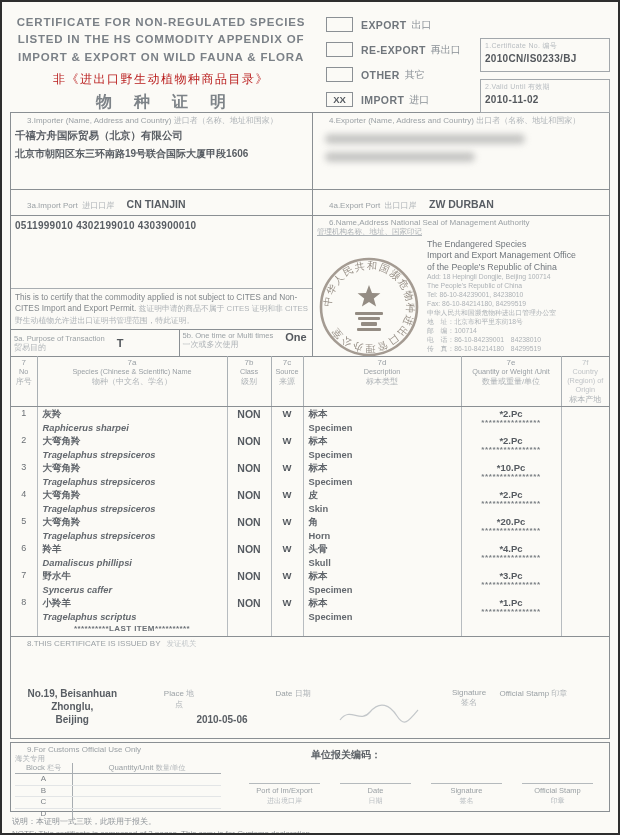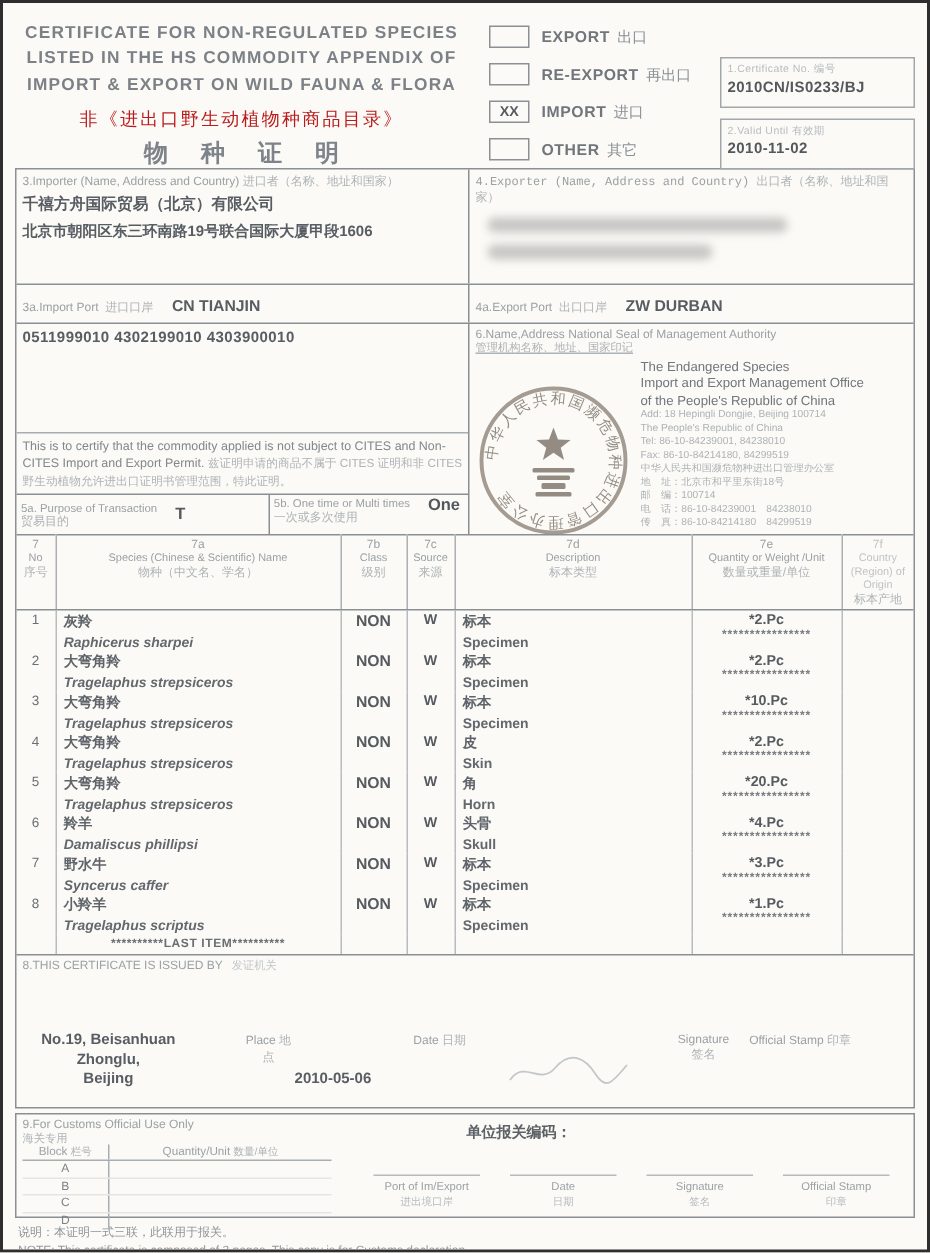--- a/index.html
+++ b/index.html
@@ -20,26 +20,26 @@
   .cbox{width:25px;height:13px;border:1.5px solid #8b9095;margin-right:8px;display:flex;align-items:center;justify-content:center;
         font-weight:bold;font-size:9.5px;color:#565b61;flex:0 0 auto;}
   .clabel{font-weight:bold;font-size:10.5px;color:#70767c;letter-spacing:.4px;white-space:nowrap;}
   .ccn{font-size:10px;color:#8a9096;margin-left:5px;white-space:nowrap;}
   .head-right{flex:1;padding-top:32px;}
   .info-box{border:1.5px solid #a2a7ab;padding:2px 4px 4px;margin-bottom:7px;min-height:26px;}
   .ib-label{font-size:7px;color:#b7bcc0;letter-spacing:.3px;}
   .ib-value{font-size:10px;font-weight:bold;color:#54585d;text-align:left;margin-top:2px;letter-spacing:.3px;}
   
   .main{border:1.5px solid #8a8f93;}
-  .sec-label{font-size:8px;color:#9ba1a5;}
+  .sec-label{font-size:8px;color:#9ba1a5;margin-left:12px;}
   .cn-faint{color:#aeb3b7;font-size:8px;}
   .typed{font-weight:bold;color:#585d63;}
   .row34{display:flex;height:76px;}
   .box-imp{width:302px;border-right:1.5px solid #8a8f93;padding:2px 4px;box-sizing:border-box;}
-  .box-exp{flex:1;padding:2px 4px;position:relative;font-family:Liberation Mono, monospace;}
+  .box-exp{flex:1;padding:2px 4px;position:relative;}
   .imp-name{font-size:10.5px;margin-top:3px;}
   .imp-addr{font-size:10px;margin-top:4px;}
   .blur-blob{background:#c6c6c4;filter:blur(3px);border-radius:5px;height:10px;}
   .ports{display:flex;height:25px;border-top:1.5px solid #8a8f93;}
   .port-l{width:302px;border-right:1.5px solid #8a8f93;padding:4px 4px 0;box-sizing:border-box;}
   .port-r{flex:1;padding:4px 4px 0;}
   .port-l .typed,.port-r .typed{font-size:10.5px;margin-left:8px;}
   .row56{display:flex;height:140px;border-top:1.5px solid #8a8f93;}
   .col5{width:302px;border-right:1.5px solid #8a8f93;box-sizing:border-box;display:flex;flex-direction:column;}
   .hs{height:74px;padding:2px 4px;border-bottom:1px solid #a8adb1;box-sizing:border-box;}
@@ -130,32 +130,32 @@
         <div class="check-row">
           <span class="cbox">
             <span></span>
           </span>
           <span class="clabel">RE-EXPORT</span>
           <span class="ccn">再出口</span>
         </div>
 
         <div class="check-row">
           <span class="cbox">
+            <span></span>
+          </span>
+          <span class="clabel">OTHER</span>
+          <span class="ccn">其它</span>
+        </div>
+
+        <div class="check-row">
+          <span class="cbox">
             <span>XX</span>
           </span>
           <span class="clabel">IMPORT</span>
           <span class="ccn">进口</span>
-        </div>
-
-        <div class="check-row">
-          <span class="cbox">
-            <span></span>
-          </span>
-          <span class="clabel">OTHER</span>
-          <span class="ccn">其它</span>
         </div>
       </div>
     <div class="head-right">
       <div class="info-box">
         <div class="ib-label">1.Certificate No. 编号</div>
         <div class="ib-value">2010CN/IS0233/BJ</div>
       </div>
       <div class="info-box">
         <div class="ib-label">2.Valid Until 有效期</div>
         <div class="ib-value">2010-11-02</div>

